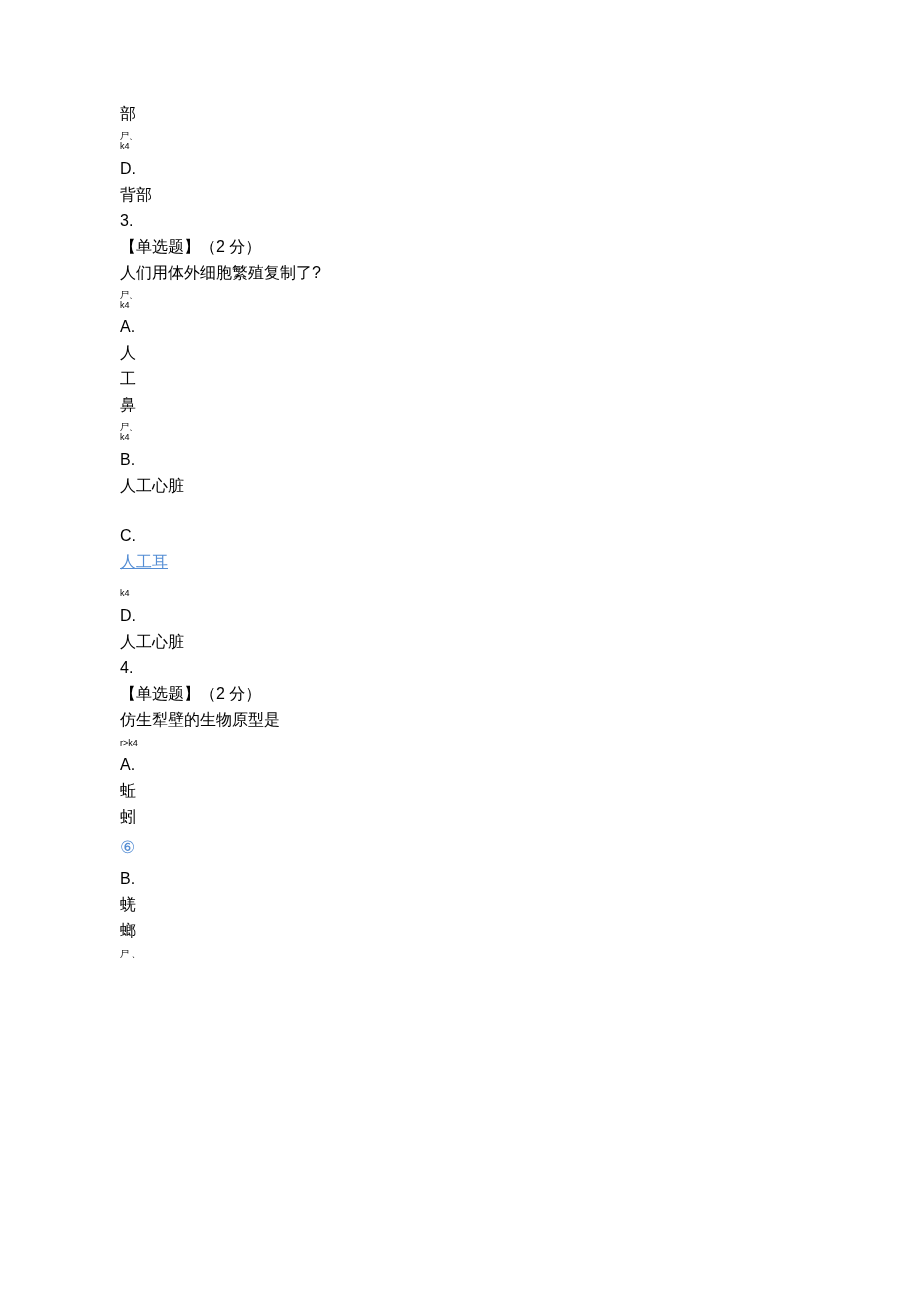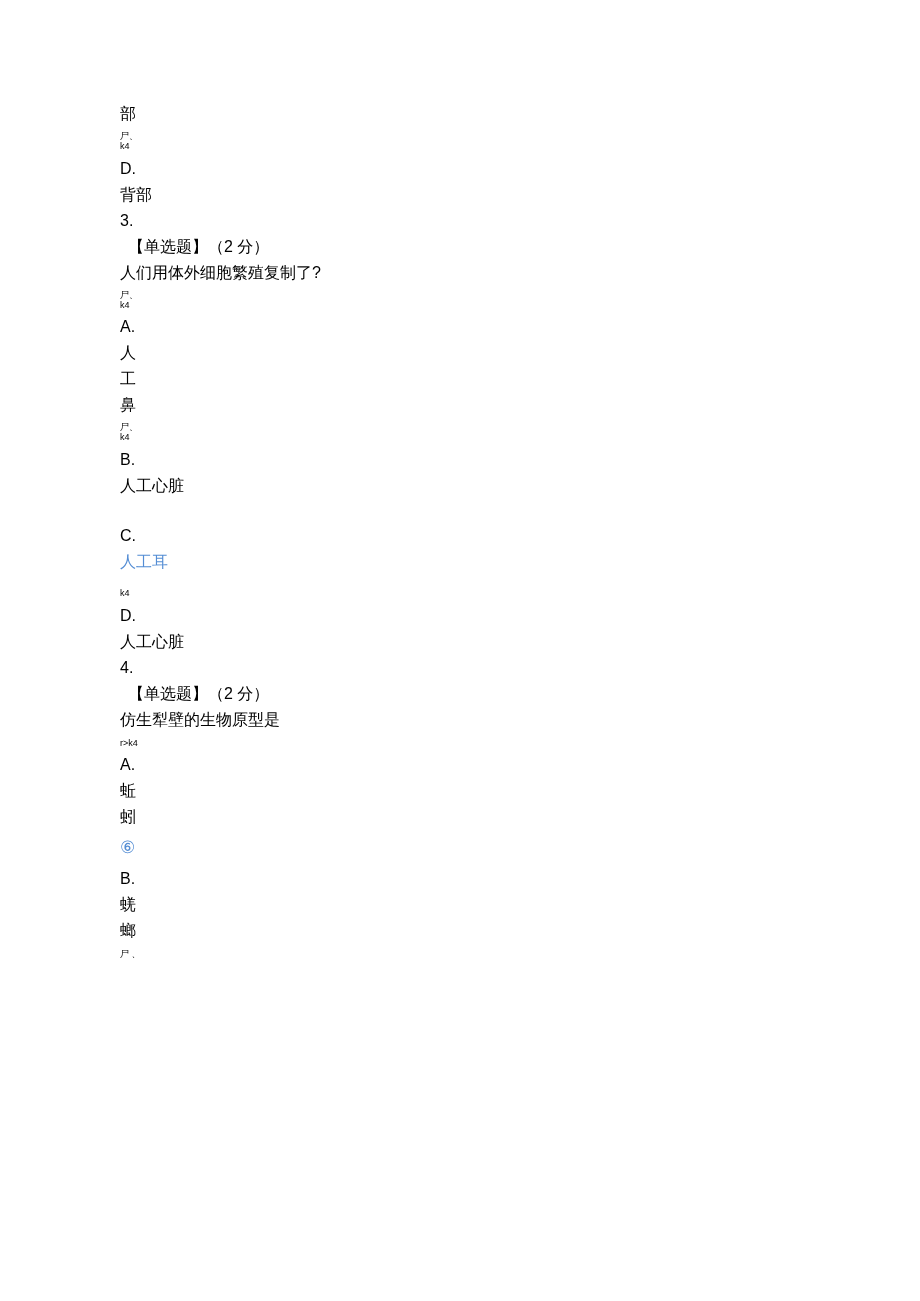--- a/index.html
+++ b/index.html
@@ -9,22 +9,22 @@
     line-height: 1.5;
     color: #000;
     background: #fff;
     width: 920px;
     padding: 100px 120px 60px 120px;
   }
   .line { margin: 2px 0; }
   .option-letter { font-family: Arial, Helvetica, sans-serif; margin-bottom: 2px; }
   .small-marker { font-size: 9px; line-height: 1.3; margin: 6px 0 4px 0; }
   .stacked-marker { font-size: 9px; line-height: 1.0; }
-  .question-tag { margin-top: 2px; margin-left: 8px; }
-  .highlight { color: #548dd4; }
+  .question-tag { margin-top: 2px; }
+  .highlight { color: #548dd4; text-decoration: underline; }
   .circle-glyph { color: #548dd4; font-size: 17px; margin: 6px 0 6px 0; }
   .gap { height: 24px; }
   .gap-small { height: 6px; }
 </style>
 </head>
 <body>
 
 <div class="line">部</div>
 
 <div class="small-marker">

